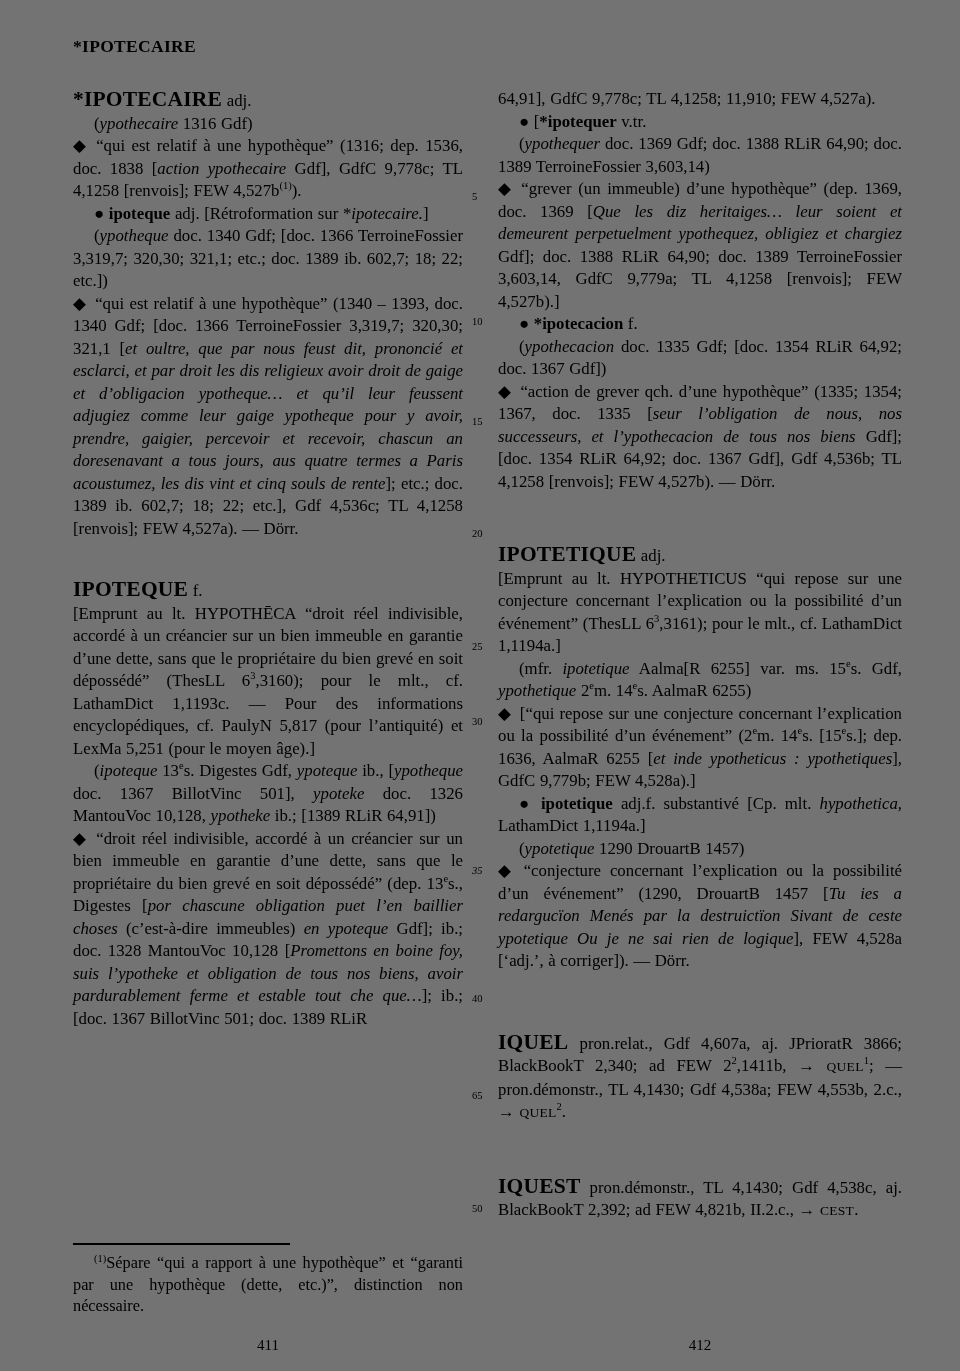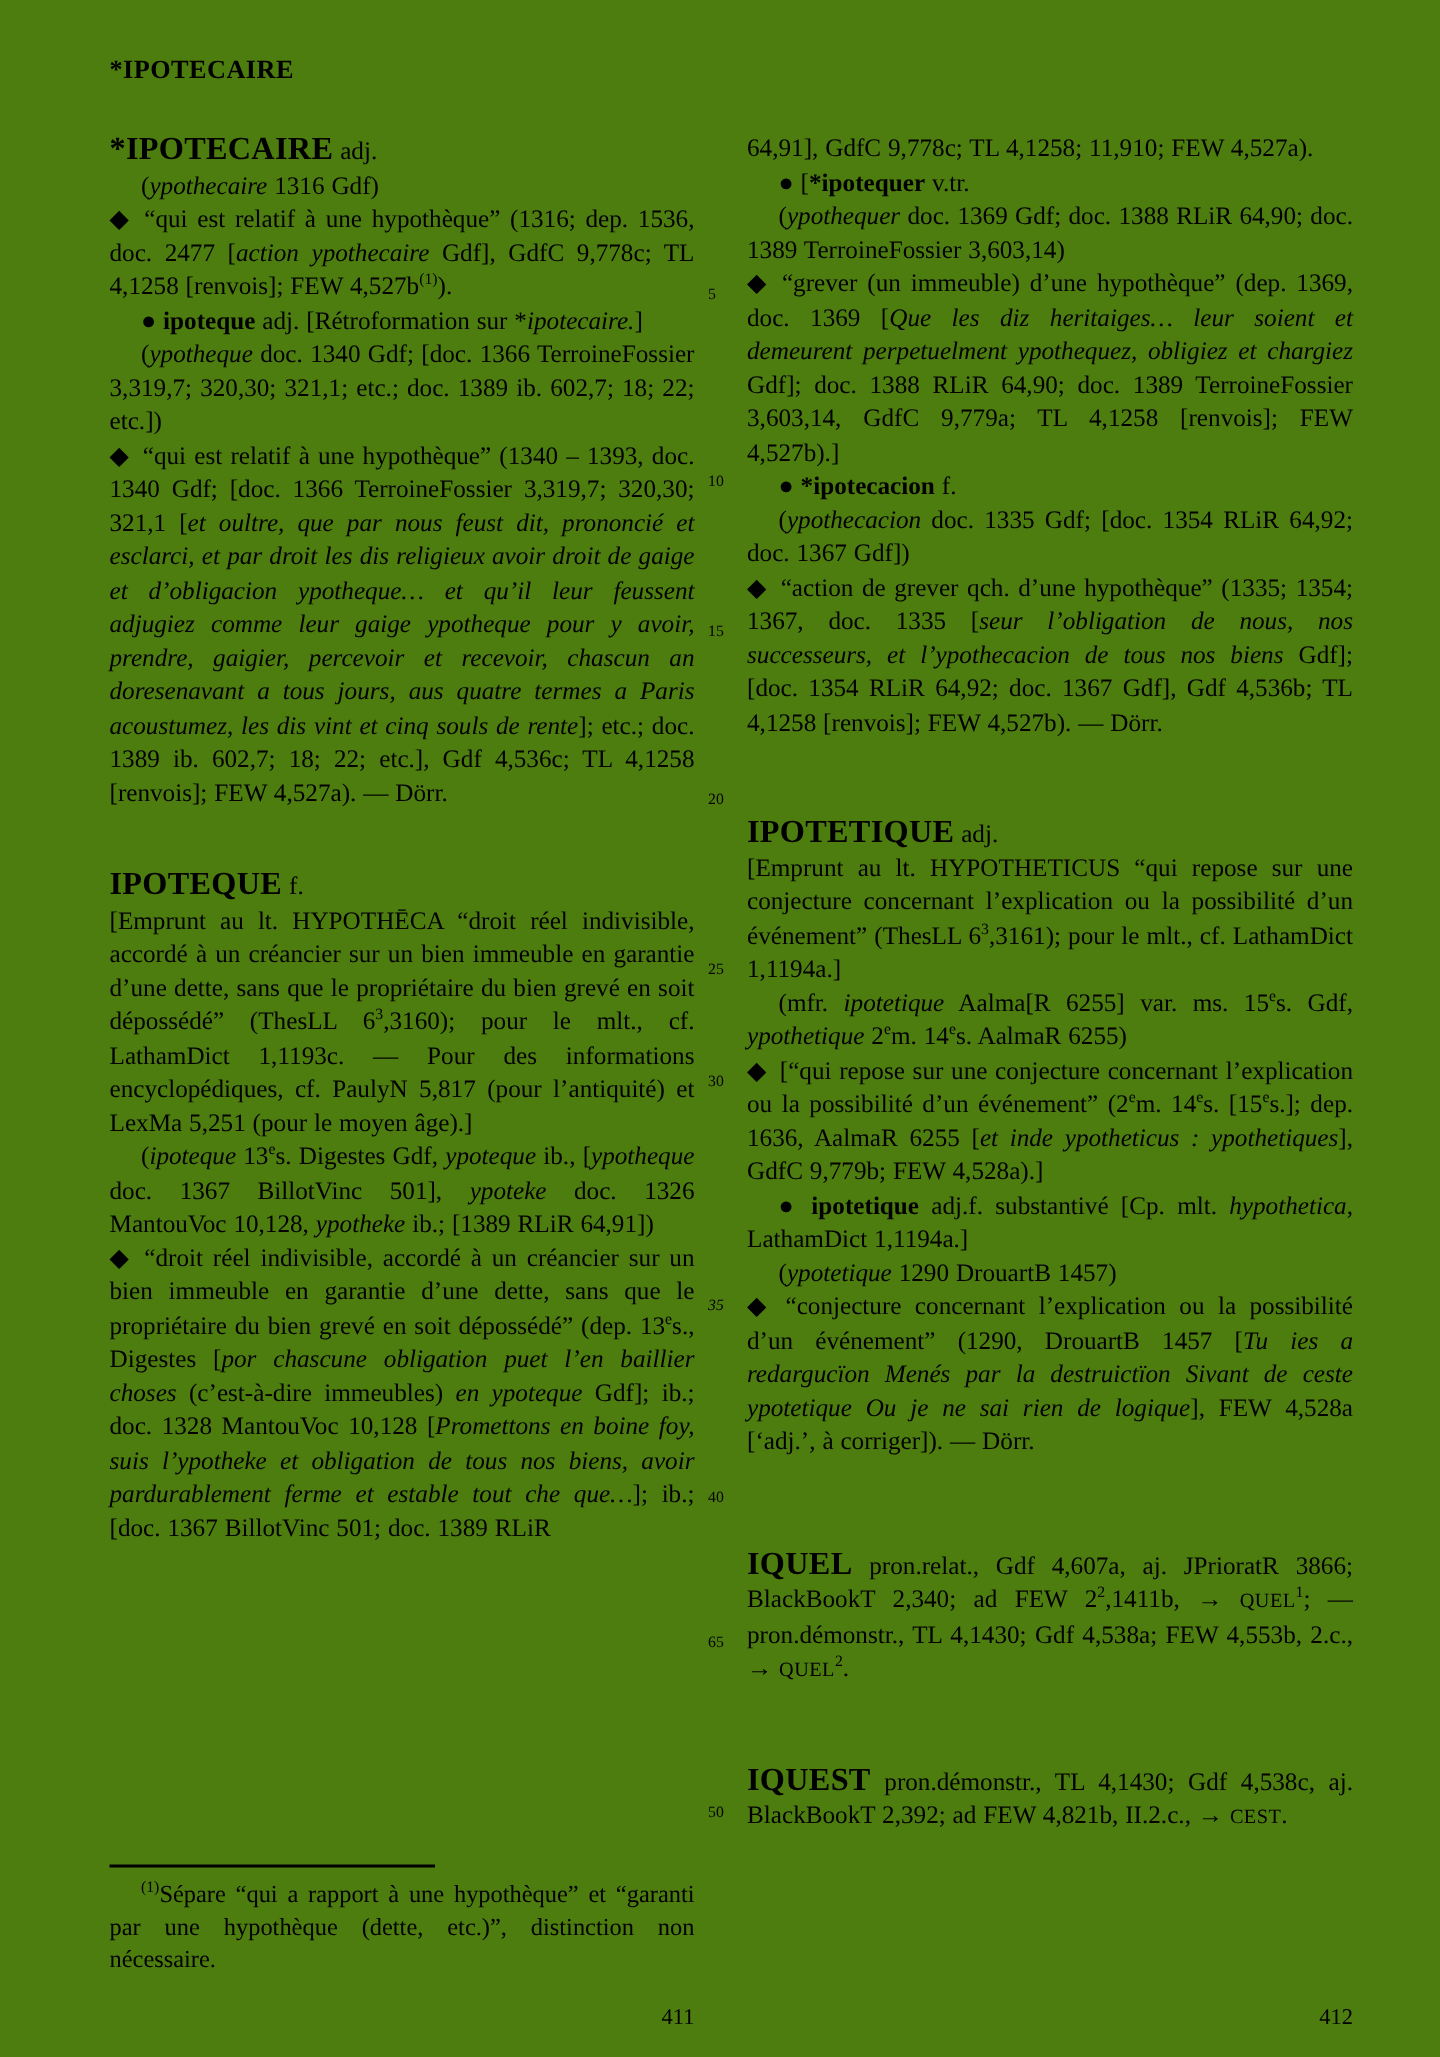--- a/index.html
+++ b/index.html
@@ -1,18 +1,18 @@
 <!DOCTYPE html>
 <html lang="fr"><head>
 <meta charset="utf-8">
 <style>
   html,body { margin:0; padding:0; background:#e8e8e8; }
   .page {
     position:relative; width:960px; height:1371px; margin:0 auto;
-    background:#4d7c0f; color:#000;
+    background:#737373; color:#000;
     font-family:"Liberation Serif", serif;
     overflow:hidden;
     -webkit-hyphens:auto; hyphens:auto;
   }
   .running-head {
     position:absolute; left:73px; top:36px;
     font-weight:bold; font-size:17.5px; letter-spacing:0.3px;
   }
   .col { position:absolute; top:88px; }
   .col-left  { left:73px;  width:390px; }
@@ -39,34 +39,34 @@
   }
   .footnote-rule {
     position:absolute; left:73px; top:1243px; width:217px;
     border-top:2px solid #000;
   }
   p.footnote {
     position:absolute; left:73px; top:1252px; width:390px;
     margin:0; text-align:justify; text-indent:21px;
     font-size:16.3px; line-height:21.5px;
   }
-  .pagenum { position:absolute; top:1337px; font-size:15px; text-align:right; }
+  .pagenum { position:absolute; top:1337px; font-size:15px; text-align:center; }
   .pagenum-left  { left:73px;  width:390px; }
   .pagenum-right { left:498px; width:404px; }
 </style>
 </head>
 <body>
 
 <div class="page">
   <div class="running-head">*IPOTECAIRE</div>
 
   <div class="col col-left" id="col-left">
       <p class="block"><span class="r-head">*IPOTECAIRE</span><span class="r-n"> adj.</span></p>
       <p class="block indent"><span class="r-n">(</span><span class="r-i">ypothecaire</span><span class="r-n"> 1316 Gdf)</span></p>
-      <p class="block"><span class="r-n">◆ “qui est relatif à une hypothèque” (1316; dep. 1536, doc. 2477 [</span><span class="r-i">action ypothecaire</span><span class="r-n"> Gdf], GdfC 9,778c; TL 4,1258 [renvois]; FEW 4,527b</span><span class="r-sup">(1)</span><span class="r-n">).</span></p>
+      <p class="block"><span class="r-n">◆ “qui est relatif à une hypothèque” (1316; dep. 1536, doc. 1838 [</span><span class="r-i">action ypothecaire</span><span class="r-n"> Gdf], GdfC 9,778c; TL 4,1258 [renvois]; FEW 4,527b</span><span class="r-sup">(1)</span><span class="r-n">).</span></p>
       <p class="block indent"><span class="r-n">● </span><span class="r-b">ipoteque</span><span class="r-n"> adj. [Rétroformation sur *</span><span class="r-i">ipotecaire.</span><span class="r-n">]</span></p>
       <p class="block indent"><span class="r-n">(</span><span class="r-i">ypotheque</span><span class="r-n"> doc. 1340 Gdf; [doc. 1366 TerroineFossier 3,319,7; 320,30; 321,1; etc.; doc. 1389 ib. 602,7; 18; 22; etc.])</span></p>
       <p class="block"><span class="r-n">◆ “qui est relatif à une hypothèque” (1340 – 1393, doc. 1340 Gdf; [doc. 1366 TerroineFossier 3,319,7; 320,30; 321,1 [</span><span class="r-i">et oultre, que par nous feust dit, prononcié et esclarci, et par droit les dis religieux avoir droit de gaige et d’obligacion ypotheque… et qu’il leur feussent adjugiez comme leur gaige ypotheque pour y avoir, prendre, gaigier, percevoir et recevoir, chascun an doresenavant a tous jours, aus quatre termes a Paris acoustumez, les dis vint et cinq souls de rente</span><span class="r-n">]; etc.; doc. 1389 ib. 602,7; 18; 22; etc.], Gdf 4,536c; TL 4,1258 [renvois]; FEW 4,527a). — Dörr.</span></p>
       <p class="block gap-md"><span class="r-head">IPOTEQUE</span><span class="r-n"> f.</span></p>
       <p class="block"><span class="r-n">[Emprunt au lt. HYPOTHĒCA “droit réel indivisible, accordé à un créancier sur un bien immeuble en garantie d’une dette, sans que le propriétaire du bien grevé en soit dépossédé” (ThesLL 6</span><span class="r-sup">3</span><span class="r-n">,3160); pour le mlt., cf. LathamDict 1,1193c. — Pour des informations encyclopédiques, cf. PaulyN 5,817 (pour l’antiquité) et LexMa 5,251 (pour le moyen âge).]</span></p>
       <p class="block indent"><span class="r-n">(</span><span class="r-i">ipoteque</span><span class="r-n"> 13</span><span class="r-sup">e</span><span class="r-n">s. Digestes Gdf, </span><span class="r-i">ypoteque</span><span class="r-n"> ib., [</span><span class="r-i">ypotheque</span><span class="r-n"> doc. 1367 BillotVinc 501], </span><span class="r-i">ypoteke</span><span class="r-n"> doc. 1326 MantouVoc 10,128, </span><span class="r-i">ypotheke</span><span class="r-n"> ib.; [1389 RLiR 64,91])</span></p>
       <p class="block"><span class="r-n">◆ “droit réel indivisible, accordé à un créancier sur un bien immeuble en garantie d’une dette, sans que le propriétaire du bien grevé en soit dépossédé” (dep. 13</span><span class="r-sup">e</span><span class="r-n">s., Digestes [</span><span class="r-i">por chascune obligation puet l’en baillier choses </span><span class="r-n">(c’est-à-dire immeubles) </span><span class="r-i">en ypoteque </span><span class="r-n">Gdf]; ib.; doc. 1328 MantouVoc 10,128 [</span><span class="r-i">Promettons en boine foy, suis l’ypotheke et obligation de tous nos biens, avoir pardurablement ferme et estable tout che que…</span><span class="r-n">]; ib.; [doc. 1367 BillotVinc 501; doc. 1389 RLiR</span></p>
     </div>
   <div class="col col-right" id="col-right">
       <p class="block"><span class="r-n">64,91], GdfC 9,778c; TL 4,1258; 11,910; FEW 4,527a).</span></p>

